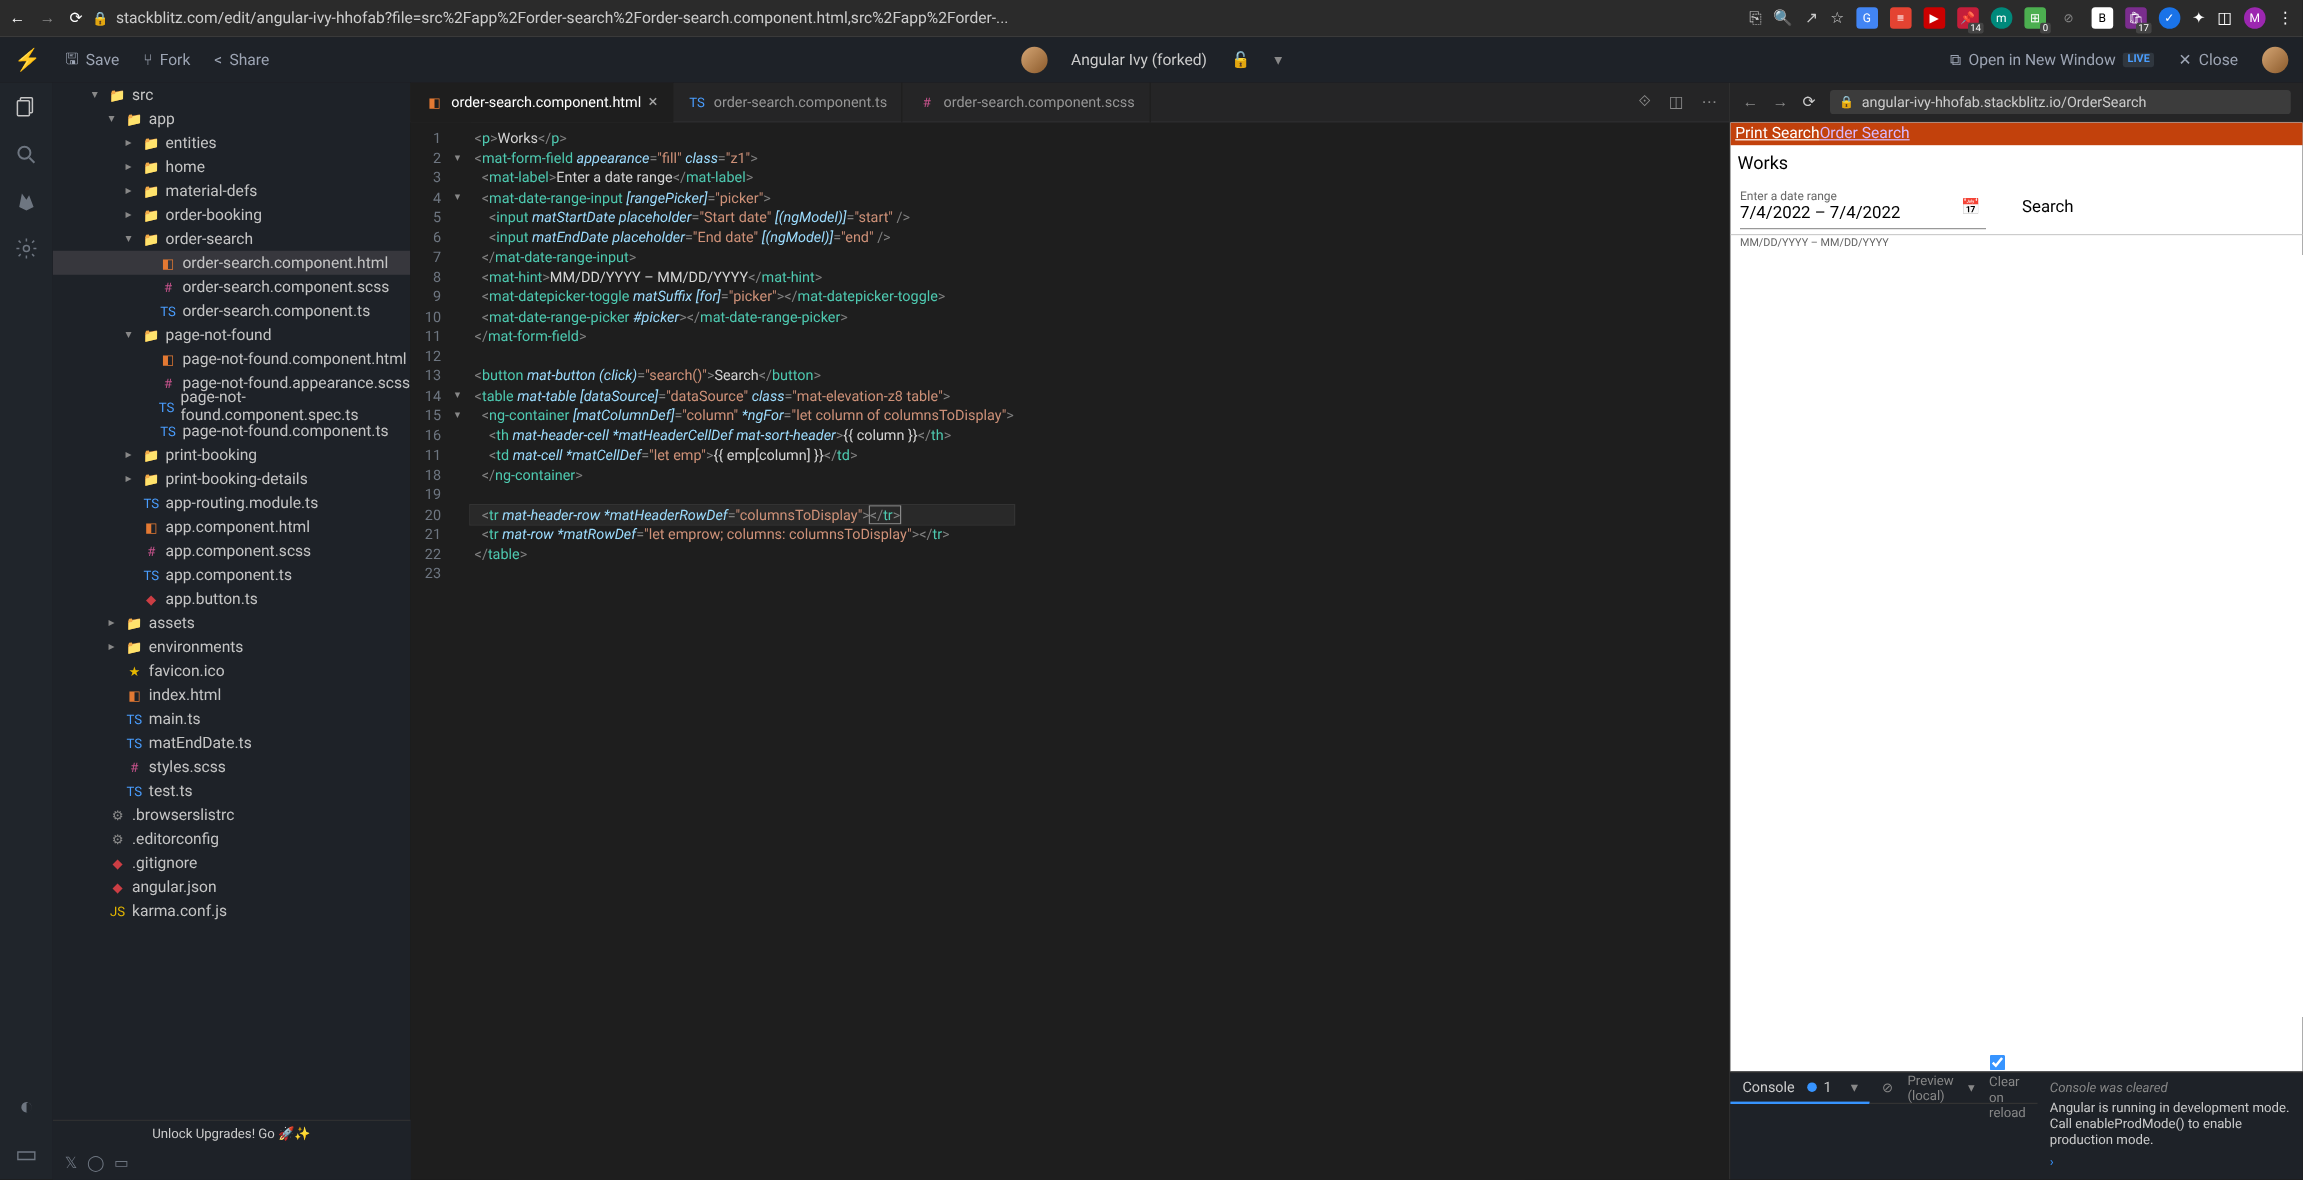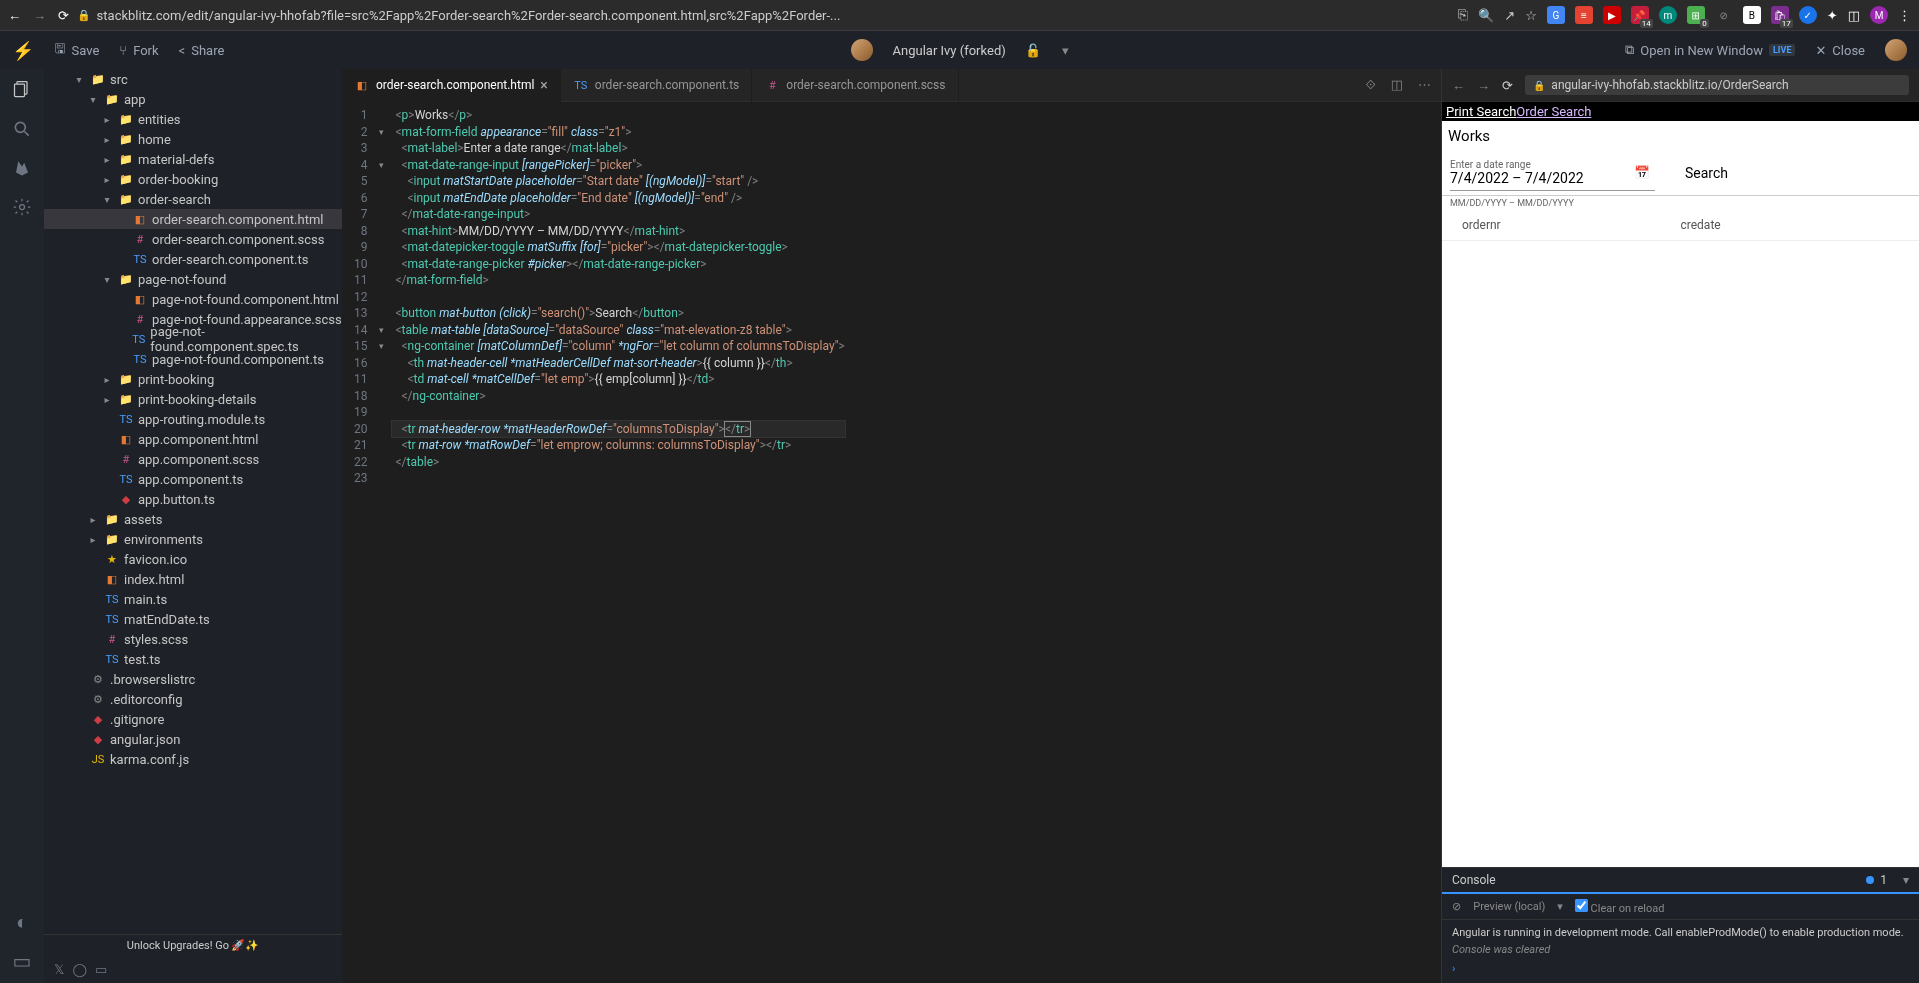--- a/index.html
+++ b/index.html
@@ -70,36 +70,36 @@
 .str { color: #ce9178; }
 .punc { color: #808080; }
 .txt { color: #d4d4d4; }
 .interp { color: #d4d4d4; }
 
 
 .preview-panel { width: 478px; display: flex; flex-direction: column; background: #1e1e1e; border-left: 1px solid #333; }
 .preview-toolbar { height: 33px; display: flex; align-items: center; gap: 12px; padding: 0 10px; background: #252526; border-bottom: 1px solid #2d2d30; }
 .preview-url { flex: 1; background: #3c3c3c; color: #ccc; padding: 3px 8px; border-radius: 3px; font-size: 12px; display: flex; align-items: center; gap: 6px; }
 .preview-content { flex: 1; background: #fff; color: #000; font-family: Arial; overflow: auto; }
-.preview-links { background: #000000; padding: 2px 4px; }
+.preview-links { background: #c2410c; padding: 2px 4px; }
 .preview-links a { color: #fff; text-decoration: underline; font-size: 13px; margin-right: 0; }
 .preview-links a.visited { color: #d8b8ff; }
 .works-text { padding: 6px; font-size: 15px; }
 .date-field-row { display: flex; align-items: center; padding: 4px 8px; border-bottom: 1px solid #ccc; }
 .date-field { flex: 0 0 auto; border-bottom: 1px solid rgba(0,0,0,0.4); padding: 4px 0; width: 205px; position: relative; }
 .date-label { font-size: 10px; color: #666; }
 .date-value { font-size: 14px; color: #000; }
 .cal-icon { position: absolute; right: 4px; top: 10px; color: #666; }
 .date-hint { font-size: 9px; color: #666; padding: 2px 8px; }
 .search-btn { margin-left: 30px; font-size: 14px; color: #000; }
 .table-header-row { display: flex; background: #fff; padding: 8px 20px; border-bottom: 1px solid #eee; color: #555; font-size: 12px; }
 .th-cell { flex: 1; }
 
 
-.console-panel { background: #1e2228; border-top: 1px solid #333; display: flex; flex-direction: column; }
+.console-panel { background: #1e2228; border-top: 1px solid #333; display: flex; flex-direction: row; }
 .console-header { height: 26px; display: flex; align-items: center; padding: 0 10px; gap: 10px; font-size: 12px; color: #ccc; border-bottom: 2px solid #3794ff; }
 .console-count { margin-left: auto; display: flex; align-items: center; gap: 6px; }
 .blue-dot { width: 8px; height: 8px; background: #3794ff; border-radius: 50%; }
 .console-filter { height: 26px; display: flex; align-items: center; padding: 0 10px; gap: 12px; font-size: 11px; color: #888; border-bottom: 1px solid #333; }
 .console-body { padding: 4px 10px; font-family: monospace; font-size: 11px; color: #888; }
 .console-msg { padding: 2px 0; font-style: italic; }
 .console-msg.normal { font-style: normal; color: #ccc; }
 .console-prompt { color: #3794ff; padding: 4px 0; }
 
 svg { display: block; }
@@ -531,41 +531,37 @@
       <div class="works-text">Works</div>
       <div class="date-field-row">
         <div class="date-field">
           <div class="date-label">Enter a date range</div>
           <div class="date-value">7/4/2022 – 7/4/2022</div>
           <span class="cal-icon">📅</span>
         </div>
         <span class="search-btn">Search</span>
       </div>
       <div class="date-hint">MM/DD/YYYY – MM/DD/YYYY</div>
-      <div class="table-header-row">
-        <div class="th-cell">ordernr</div>
-        <div class="th-cell">credate</div>
-      </div>
     </div>
 
     <div class="console-panel">
       <div class="console-header">
         <span>Console</span>
         <div class="console-count">
           <span class="blue-dot"></span>
           <span>1</span>
           <span style="margin-left:10px;color:#888">▾</span>
         </div>
       </div>
       <div class="console-filter">
         <span>⊘</span>
         <span>Preview (local)</span>
         <span>▾</span>
         <label><input type="checkbox" checked="" style="accent-color: rgb(55, 148, 255);"> <span>Clear on reload</span></label>
       </div>
       <div class="console-body">
+        <div class="console-msg">Console was cleared</div>
         <div class="console-msg normal">Angular is running in development mode. Call enableProdMode() to enable production mode.</div>
-        <div class="console-msg">Console was cleared</div>
         <div class="console-prompt">›</div>
       </div>
     </div>
   </div>
 </div>
 
 </body></html>

